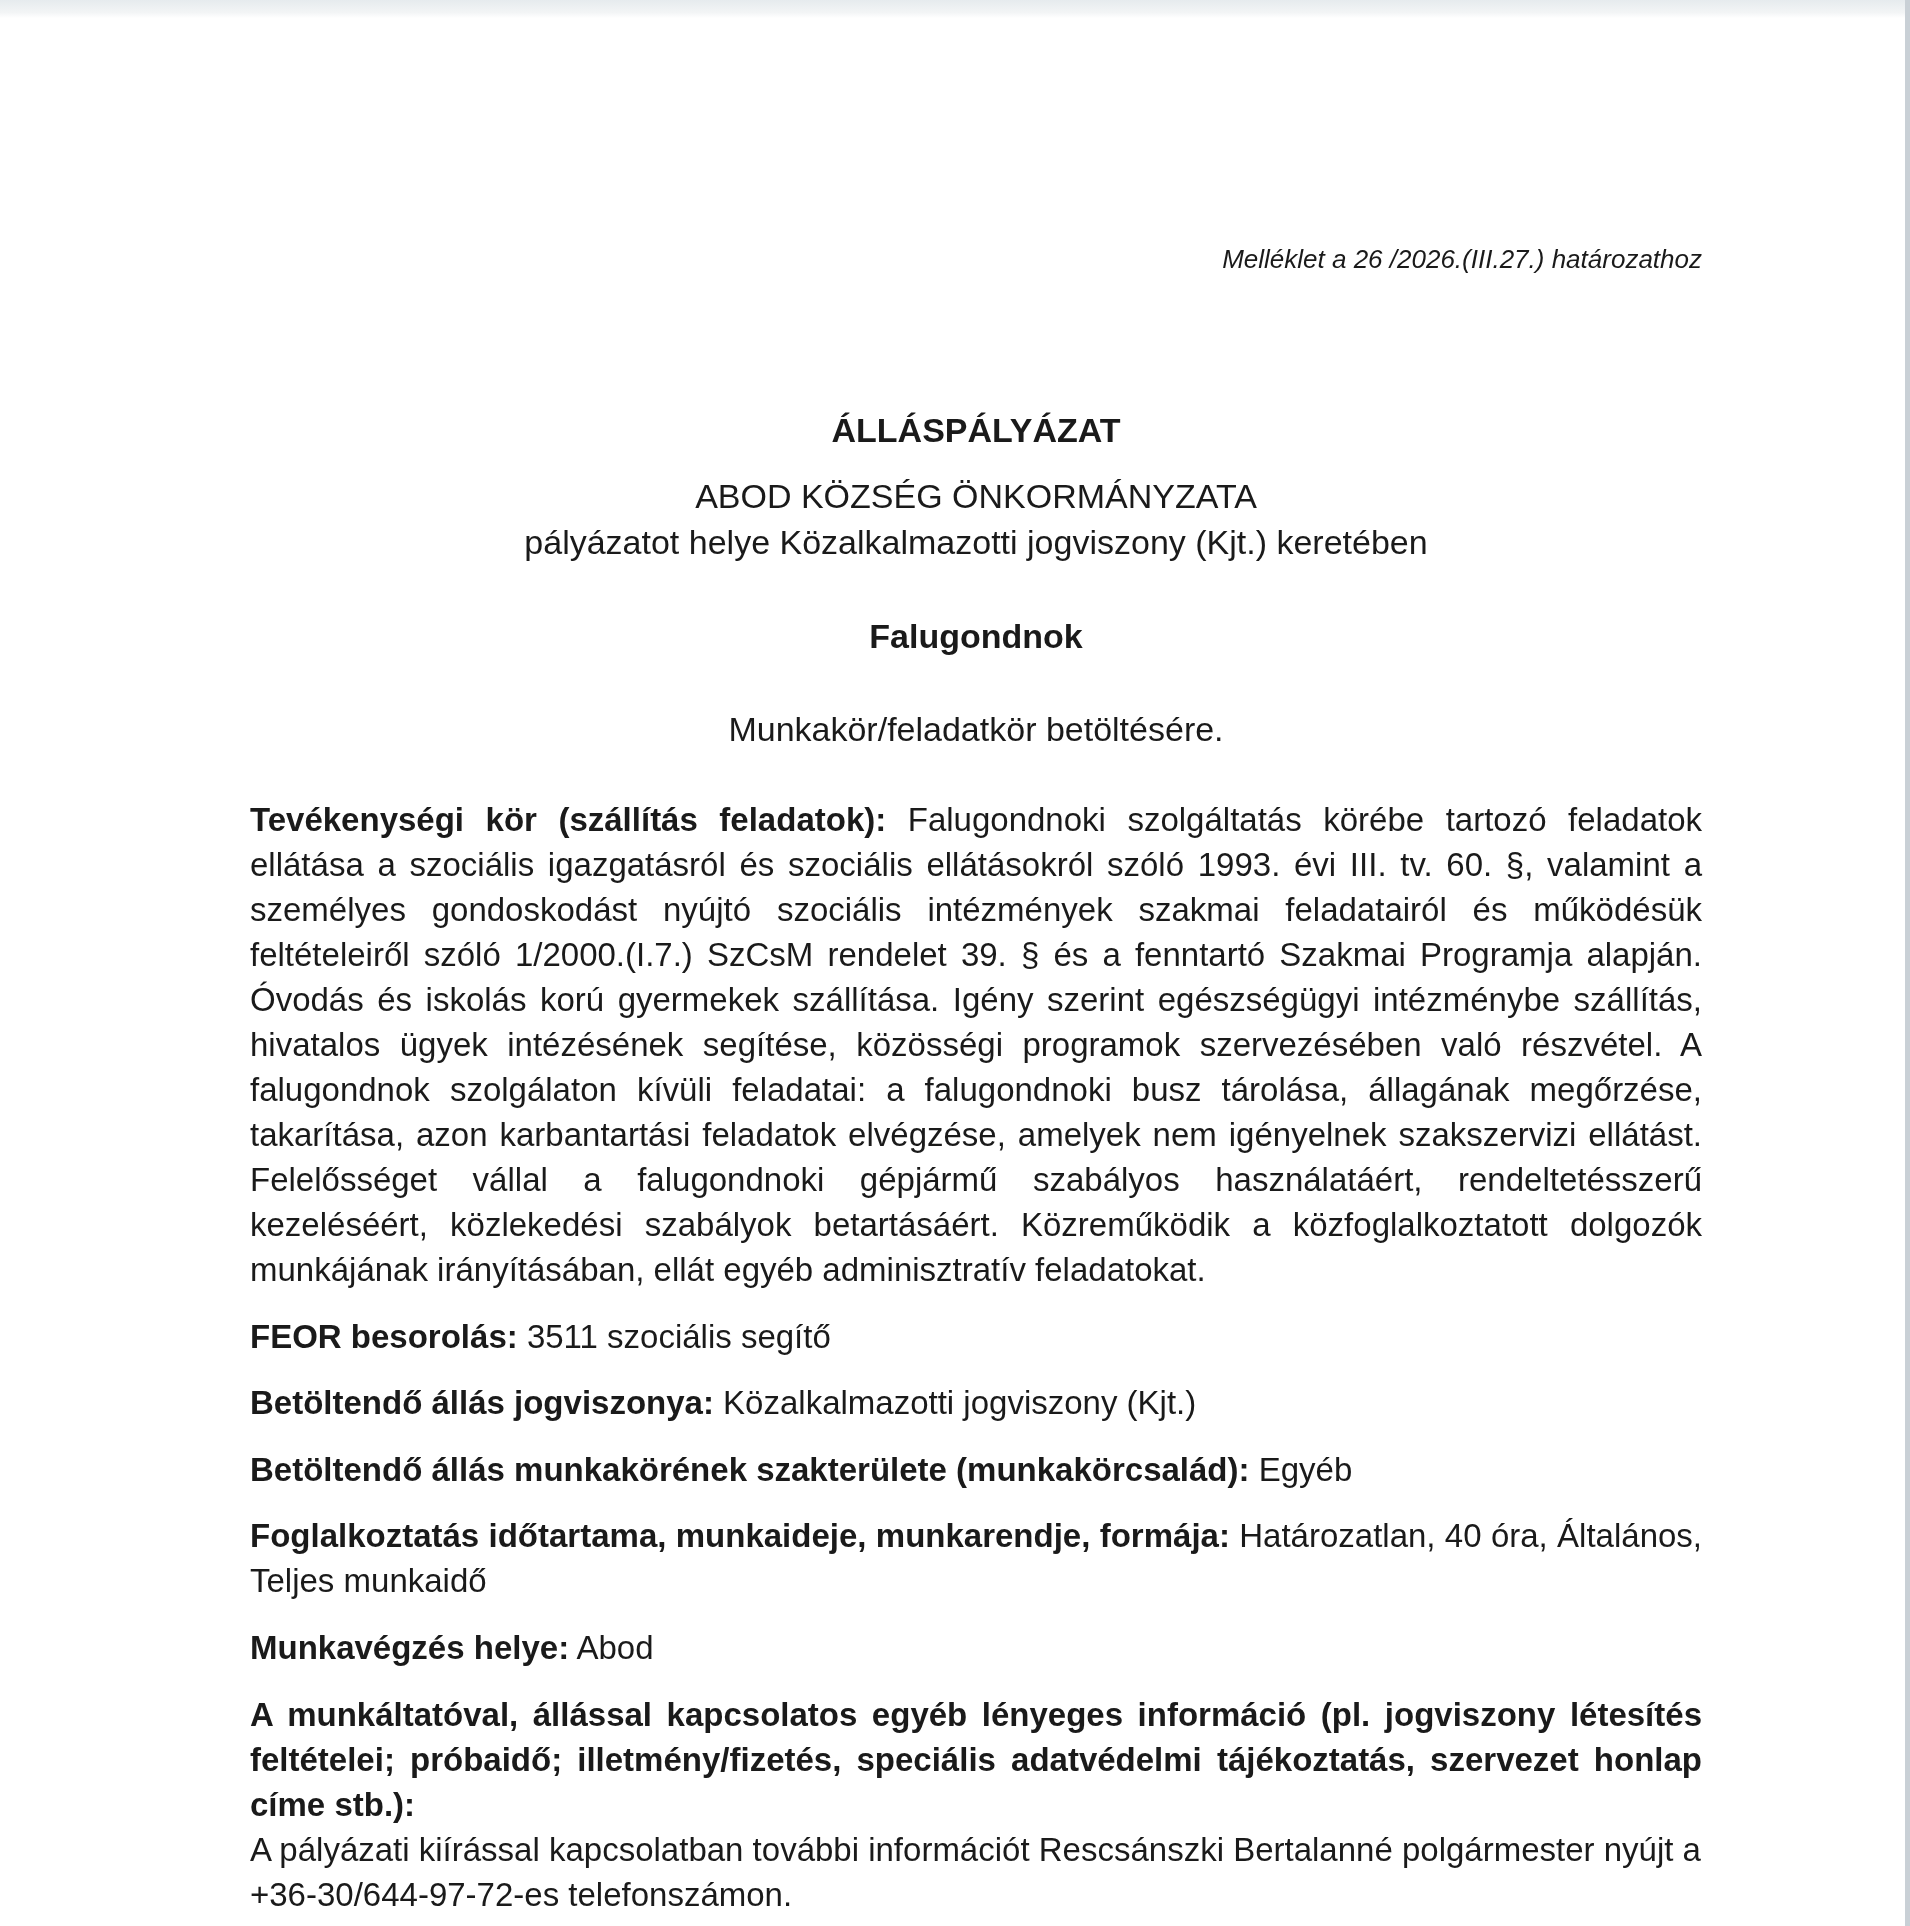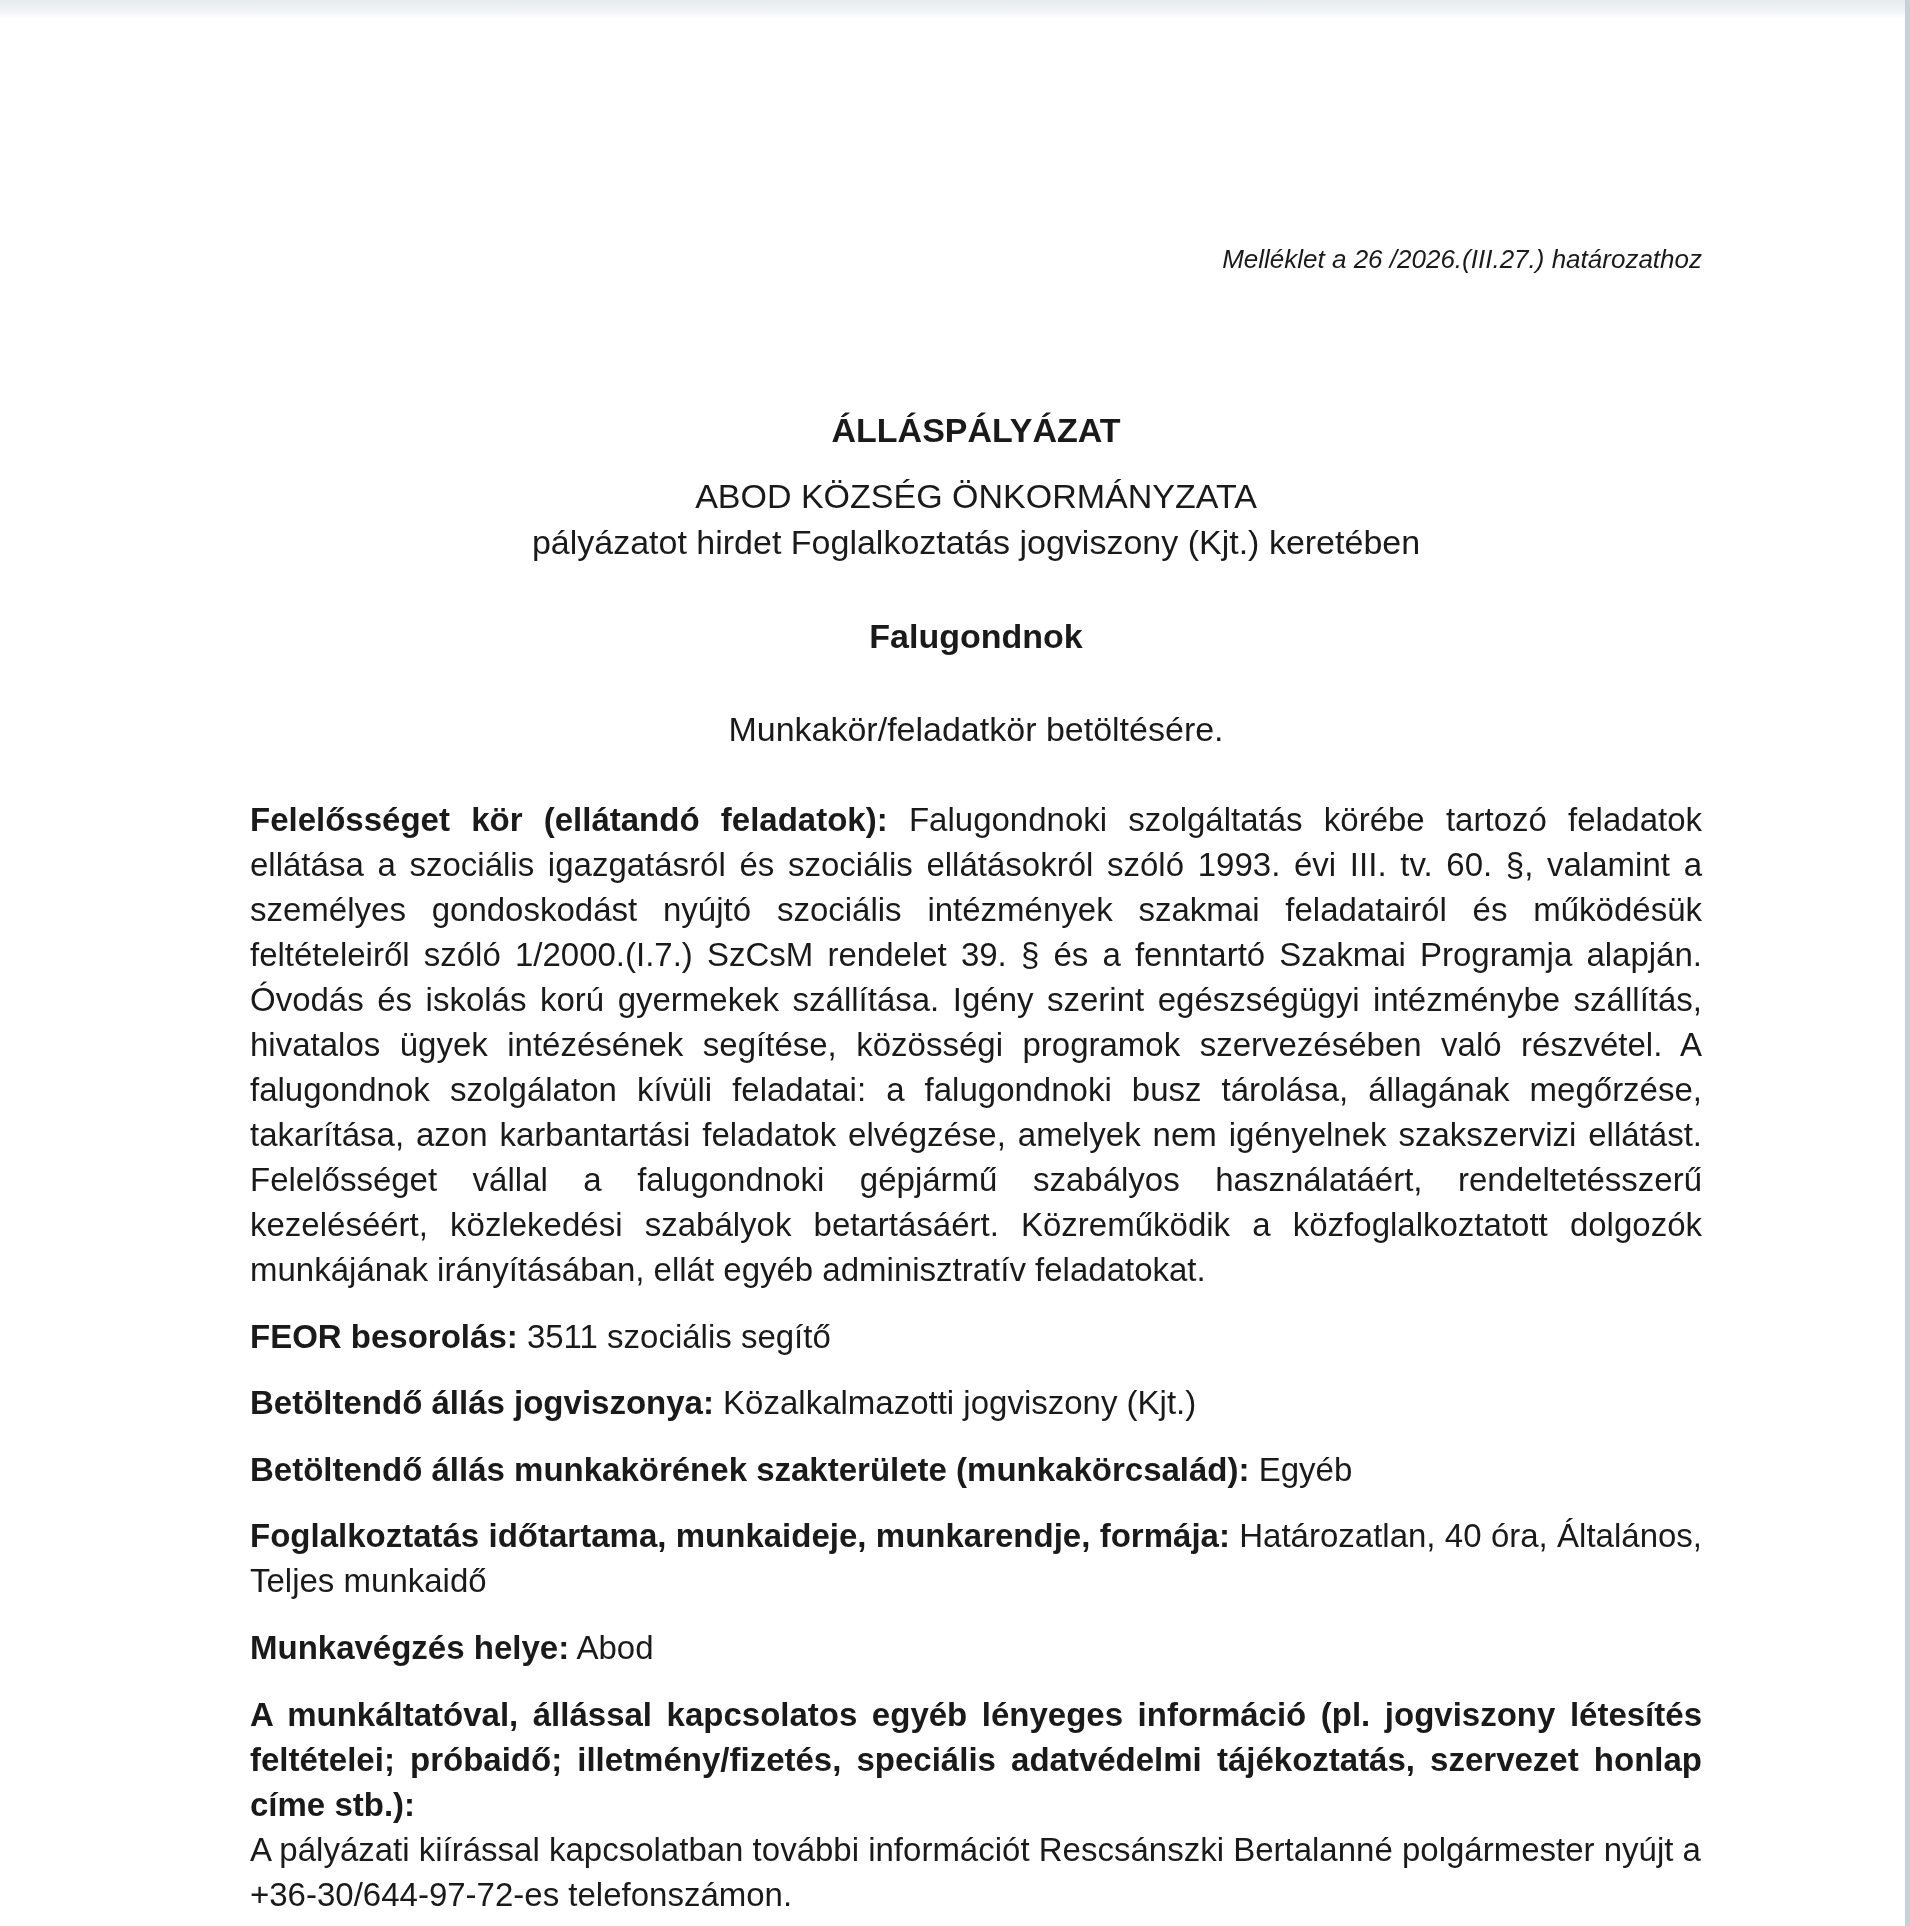--- a/index.html
+++ b/index.html
@@ -41,27 +41,27 @@
 <body>
 
 <div class="scan-top"></div>
 <div class="scan-right"></div>
 
 <div class="page">
   <div class="annex">Melléklet a 26 /2026.(III.27.) határozathoz</div>
 
   <div class="title center">ÁLLÁSPÁLYÁZAT</div>
   <div class="org center">ABOD KÖZSÉG ÖNKORMÁNYZATA</div>
-  <div class="org-sub center">pályázatot hirdet Foglalkoztatás jogviszony (Kjt.) keretében</div>
+  <div class="org-sub center">pályázatot helye Közalkalmazotti jogviszony (Kjt.) keretében</div>
   <div class="position center">Falugondnok</div>
   <div class="purpose center">Munkakör/feladatkör betöltésére.</div>
 
   <div class="body">
     <p class="para">
-      <span class="lbl">Felelősséget kör (ellátandó feladatok):</span>
+      <span class="lbl">Tevékenységi kör (szállítás feladatok):</span>
       <span>Falugondnoki szolgáltatás körébe tartozó feladatok ellátása a szociális igazgatásról és szociális ellátásokról szóló 1993. évi III. tv. 60. §, valamint a személyes gondoskodást nyújtó szociális intézmények szakmai feladatairól és működésük feltételeiről szóló 1/2000.(I.7.) SzCsM rendelet 39. § és a fenntartó Szakmai Programja alapján. Óvodás és iskolás korú gyermekek szállítása. Igény szerint egészségügyi intézménybe szállítás, hivatalos ügyek intézésének segítése, közösségi programok szervezésében való részvétel. A falugondnok szolgálaton kívüli feladatai: a falugondnoki busz tárolása, állagának megőrzése, takarítása, azon karbantartási feladatok elvégzése, amelyek nem igényelnek szakszervizi ellátást. Felelősséget vállal a falugondnoki gépjármű szabályos használatáért, rendeltetésszerű kezeléséért, közlekedési szabályok betartásáért. Közreműködik a közfoglalkoztatott dolgozók munkájának irányításában, ellát egyéb adminisztratív feladatokat.</span>
     </p>
 
     <p class="para">
       <span class="lbl">FEOR besorolás:</span>
       <span>3511 szociális segítő</span>
     </p>
     <p class="para">
       <span class="lbl">Betöltendő állás jogviszonya:</span>
       <span>Közalkalmazotti jogviszony (Kjt.)</span>

